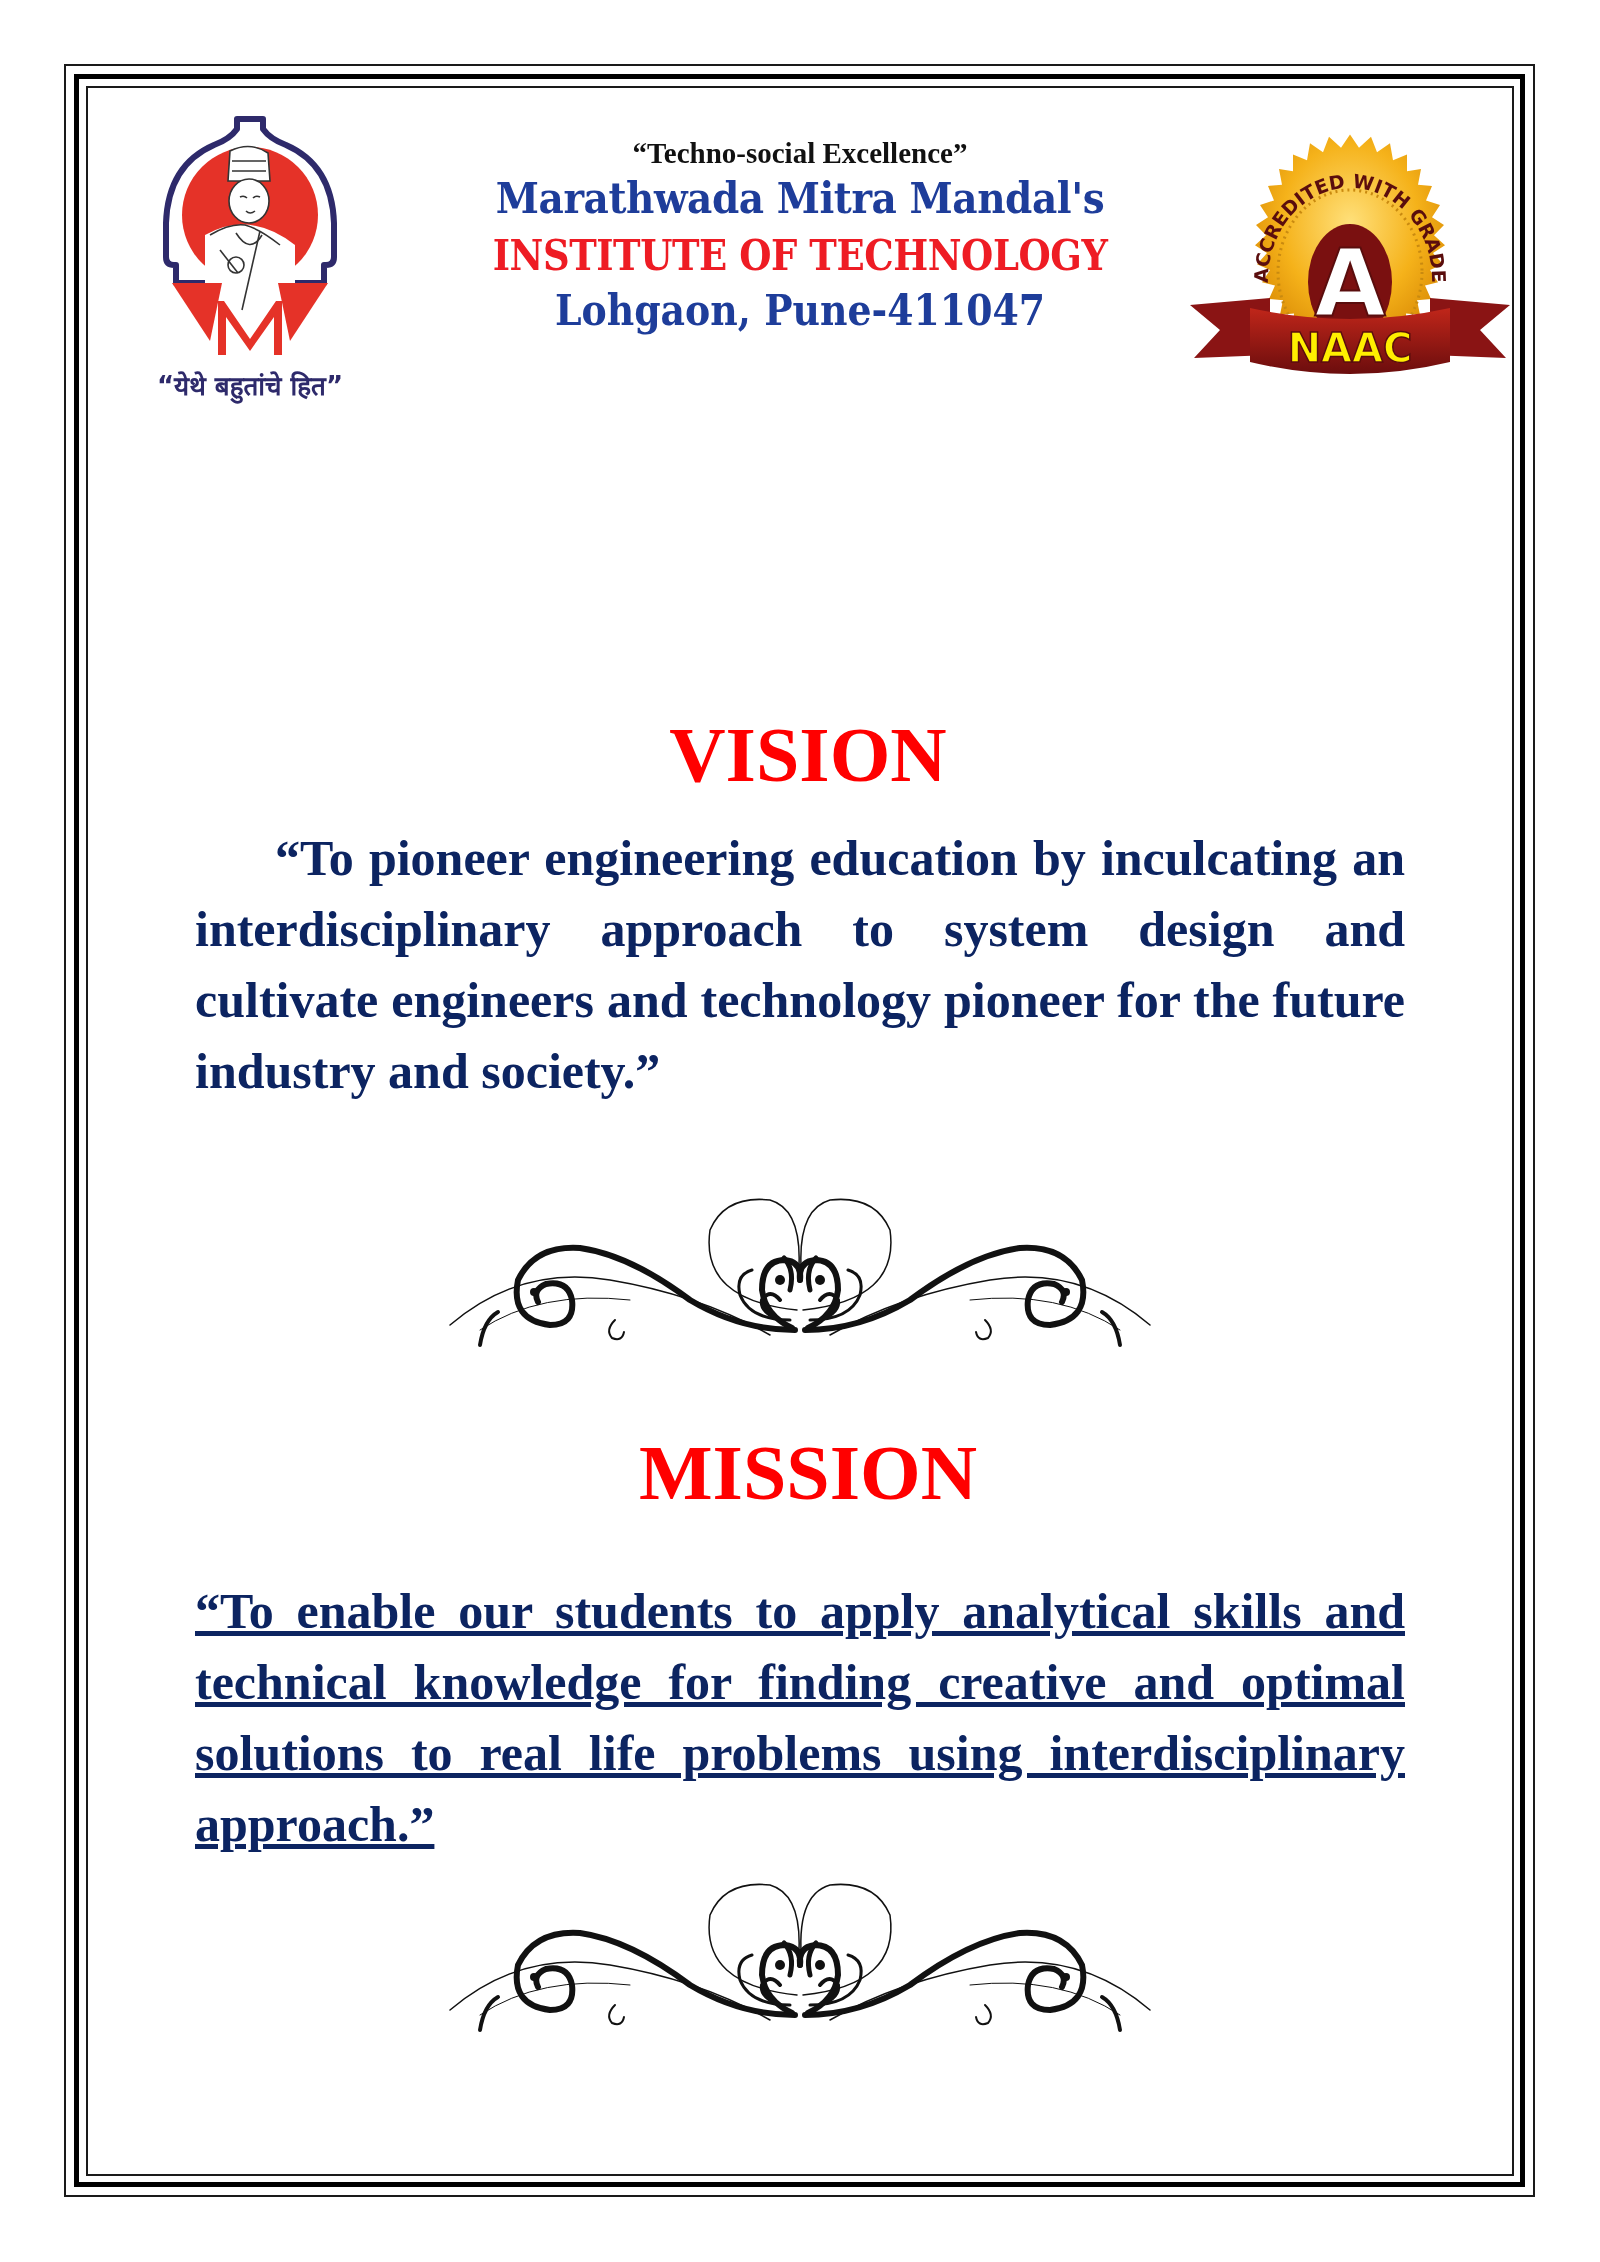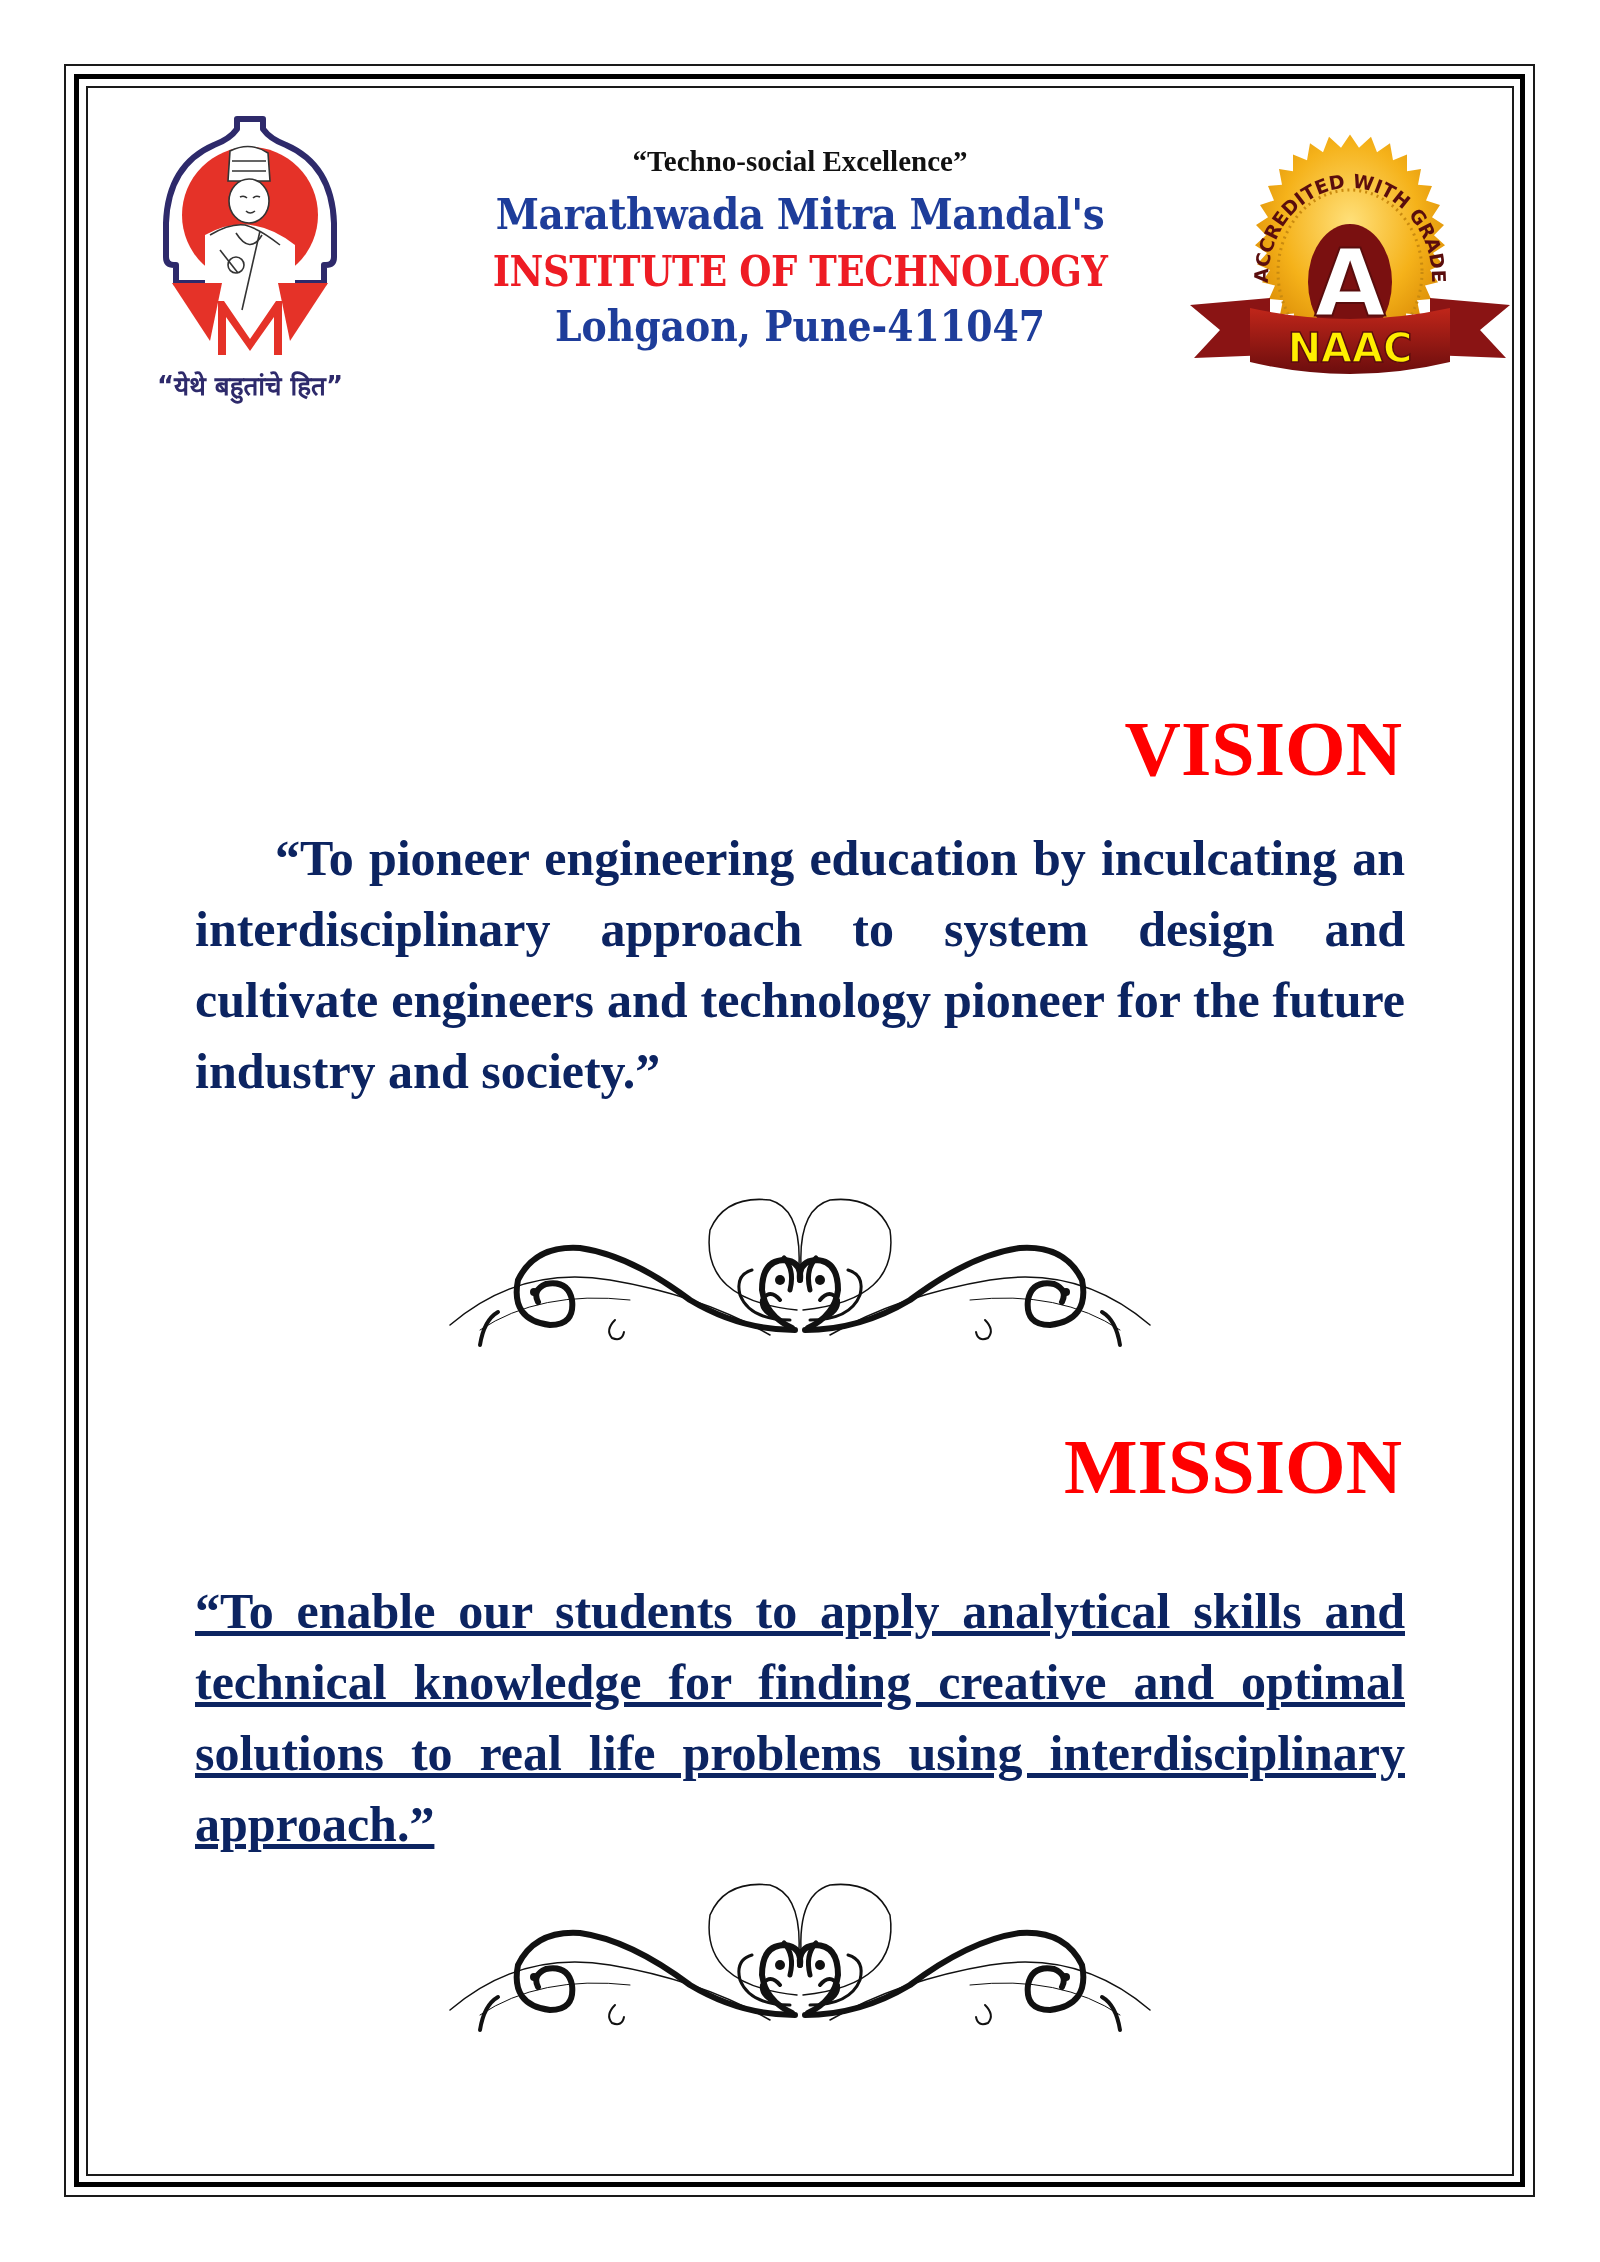--- a/index.html
+++ b/index.html
@@ -5,28 +5,28 @@
   html, body { margin: 0; padding: 0; background: #ffffff; }
   body { width: 1600px; height: 2262px; position: relative; overflow: hidden; font-family: "Liberation Serif", serif; }
   .frame-outer { position: absolute; left: 64px; top: 64px; width: 1471px; height: 2133px; border: 2px solid #1a1a1a; box-sizing: border-box; }
   .frame-thick { position: absolute; left: 74px; top: 74px; width: 1451px; height: 2113px; border: 5px solid #000000; box-sizing: border-box; }
   .frame-inner { position: absolute; left: 86px; top: 86px; width: 1428px; height: 2090px; border: 2px solid #1a1a1a; box-sizing: border-box; }
 
   .logo { position: absolute; left: 110px; top: 105px; width: 280px; height: 305px; }
   .badge { position: absolute; left: 1180px; top: 130px; width: 340px; height: 300px; }
 
   .header-block { position: absolute; left: 400px; top: 135px; width: 800px; text-align: center; }
-  .tagline { font-family: "Liberation Serif", serif; font-weight: bold; font-size: 29px; color: #111111; line-height: 36px; margin: 8px; }
+  .tagline { font-family: "Liberation Serif", serif; font-weight: bold; font-size: 29px; color: #111111; line-height: 36px; margin: 0; }
   .org-name { font-family: "DejaVu Serif", serif; font-weight: bold; font-size: 42px; color: #1e3d9a; line-height: 56px; margin: 0; letter-spacing: -0.5px; transform: scaleX(0.93); }
   .inst-name { font-family: "DejaVu Serif", serif; font-weight: bold; font-size: 43px; color: #ee1c24; line-height: 56px; margin: 0; letter-spacing: -0.5px; transform: scaleX(0.86); }
   .location { font-family: "DejaVu Serif", serif; font-weight: bold; font-size: 42px; color: #1e3d9a; line-height: 56px; margin: 0; transform: scaleX(0.9); }
 
   .dept-title { position: absolute; left: 200px; top: 478px; width: 1200px; text-align: center; font-family: "Liberation Serif", serif; font-weight: bold; font-size: 72px; line-height: 96px; color: #0c2461; margin: 0; }
 
-  .section-heading { position: absolute; left: 200px; width: 1200px; text-align: right; font-family: "Liberation Serif", serif; font-weight: bold; font-size: 78px; line-height: 90px; color: #ff0000; margin: 2px; }
+  .section-heading { position: absolute; left: 200px; width: 1200px; text-align: center; font-family: "Liberation Serif", serif; font-weight: bold; font-size: 78px; line-height: 90px; color: #ff0000; margin: 8px; }
   .vision-heading { top: 702px; }
   .mission-heading { top: 1420px; }
 
   .statement { position: absolute; left: 195px; width: 1210px; font-family: "Liberation Serif", serif; font-weight: bold; font-size: 50px; line-height: 71px; color: #0c2461; text-align: justify; text-align-last: left; margin: 0; }
   .vision-text { top: 823px; text-indent: 80px; }
   .mission-text { top: 1576px; text-decoration: underline; }
 
   .ornament { position: absolute; left: 440px; width: 720px; height: 170px; }
   .ornament-1 { top: 1180px; }
   .ornament-2 { top: 1865px; }

